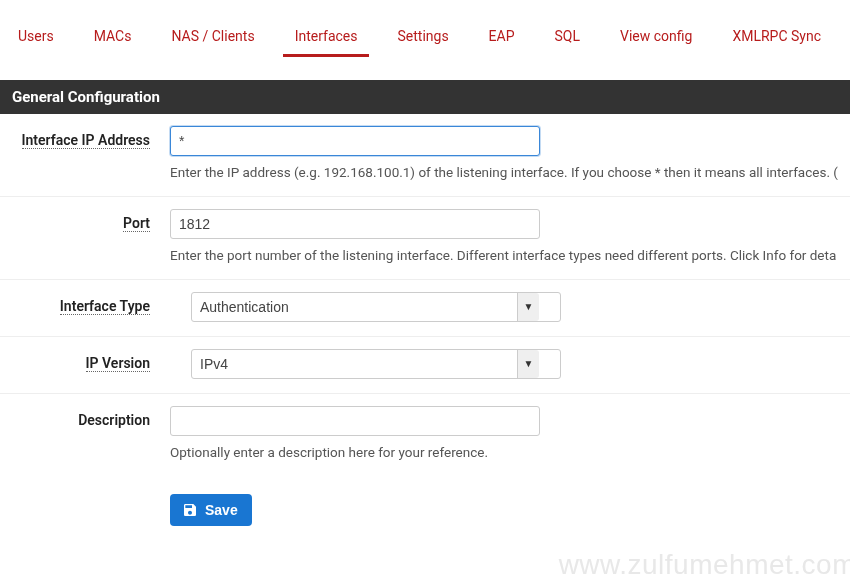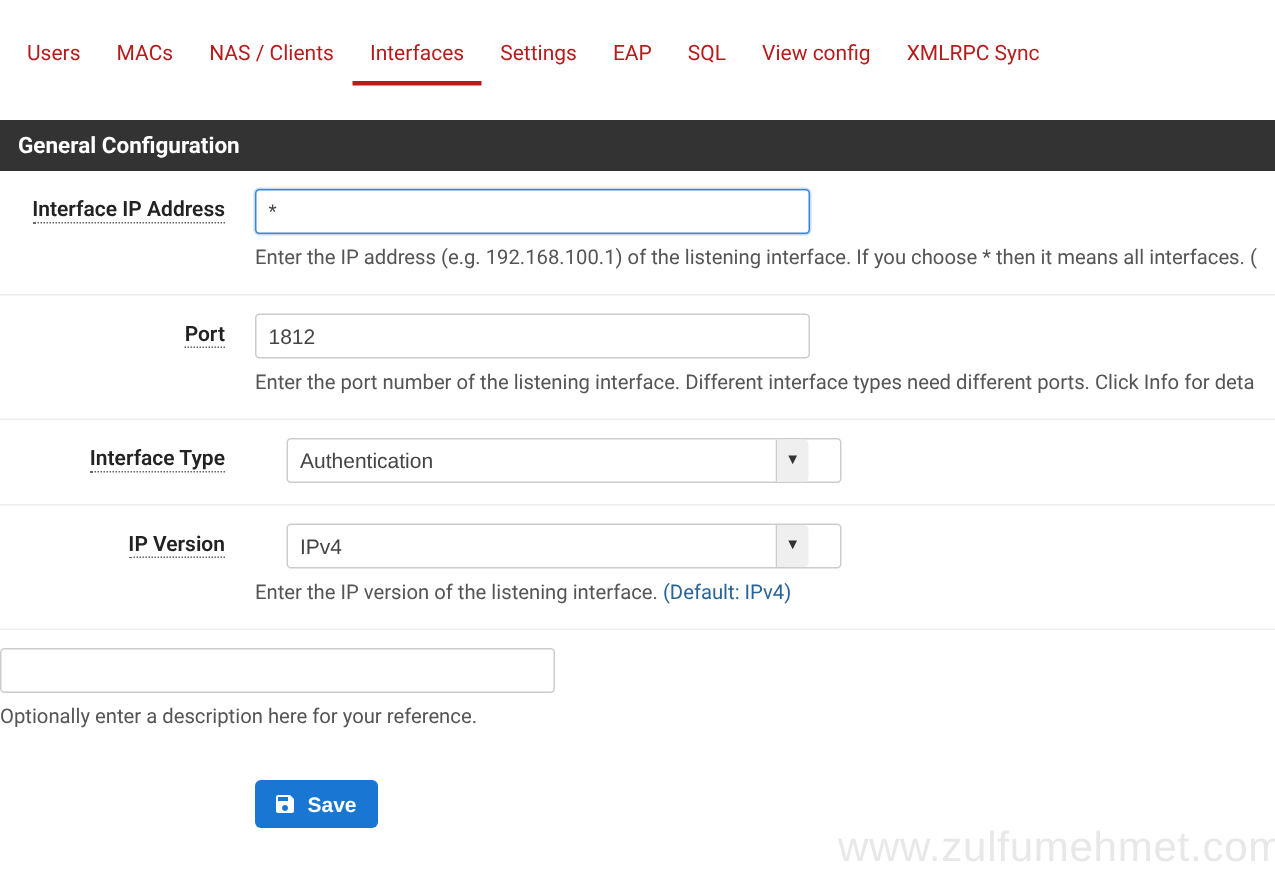--- a/index.html
+++ b/index.html
@@ -8,21 +8,21 @@
       font-size: 14px;
       color: #333;
       background: #fff;
       width: 850px;
       height: 585px;
       overflow: hidden;
       position: relative;
     }
     .tabs {
       display: flex;
-      gap: 0;
+      gap: 16px;
       padding: 0 6px;
       border-bottom: 1px solid transparent;
       margin-top: 18px;
     }
     .tab {
       padding: 10px 12px;
       color: #b71c1c;
       cursor: pointer;
       font-size: 14px;
       border-bottom: 3px solid transparent;
@@ -195,27 +195,25 @@
 
   <div class="form-row">
     <div class="label-col"><span class="lbl">IP Version</span></div>
     <div class="field-col">
       <div class="select-wrap">
         <select class="select-input">
           <option>IPv4</option>
         </select>
         <div class="select-caret">▼</div>
       </div>
-      <div class="help">
-        <span>Enter the IP version of the listening interface. </span><span class="link">(Default: IPv4)</span>
-      </div>
     </div>
   </div>
 
   <div class="form-row last">
+    <div class="label-col"><span class="lbl nodash">Description</span></div>
     <div class="field-col">
       <input type="text" class="text-input" value="" style="">
       <div class="help">Optionally enter a description here for your reference.</div>
     </div>
   </div>
 
 </div>
 
 <div class="actions">
   <button class="btn-save">

